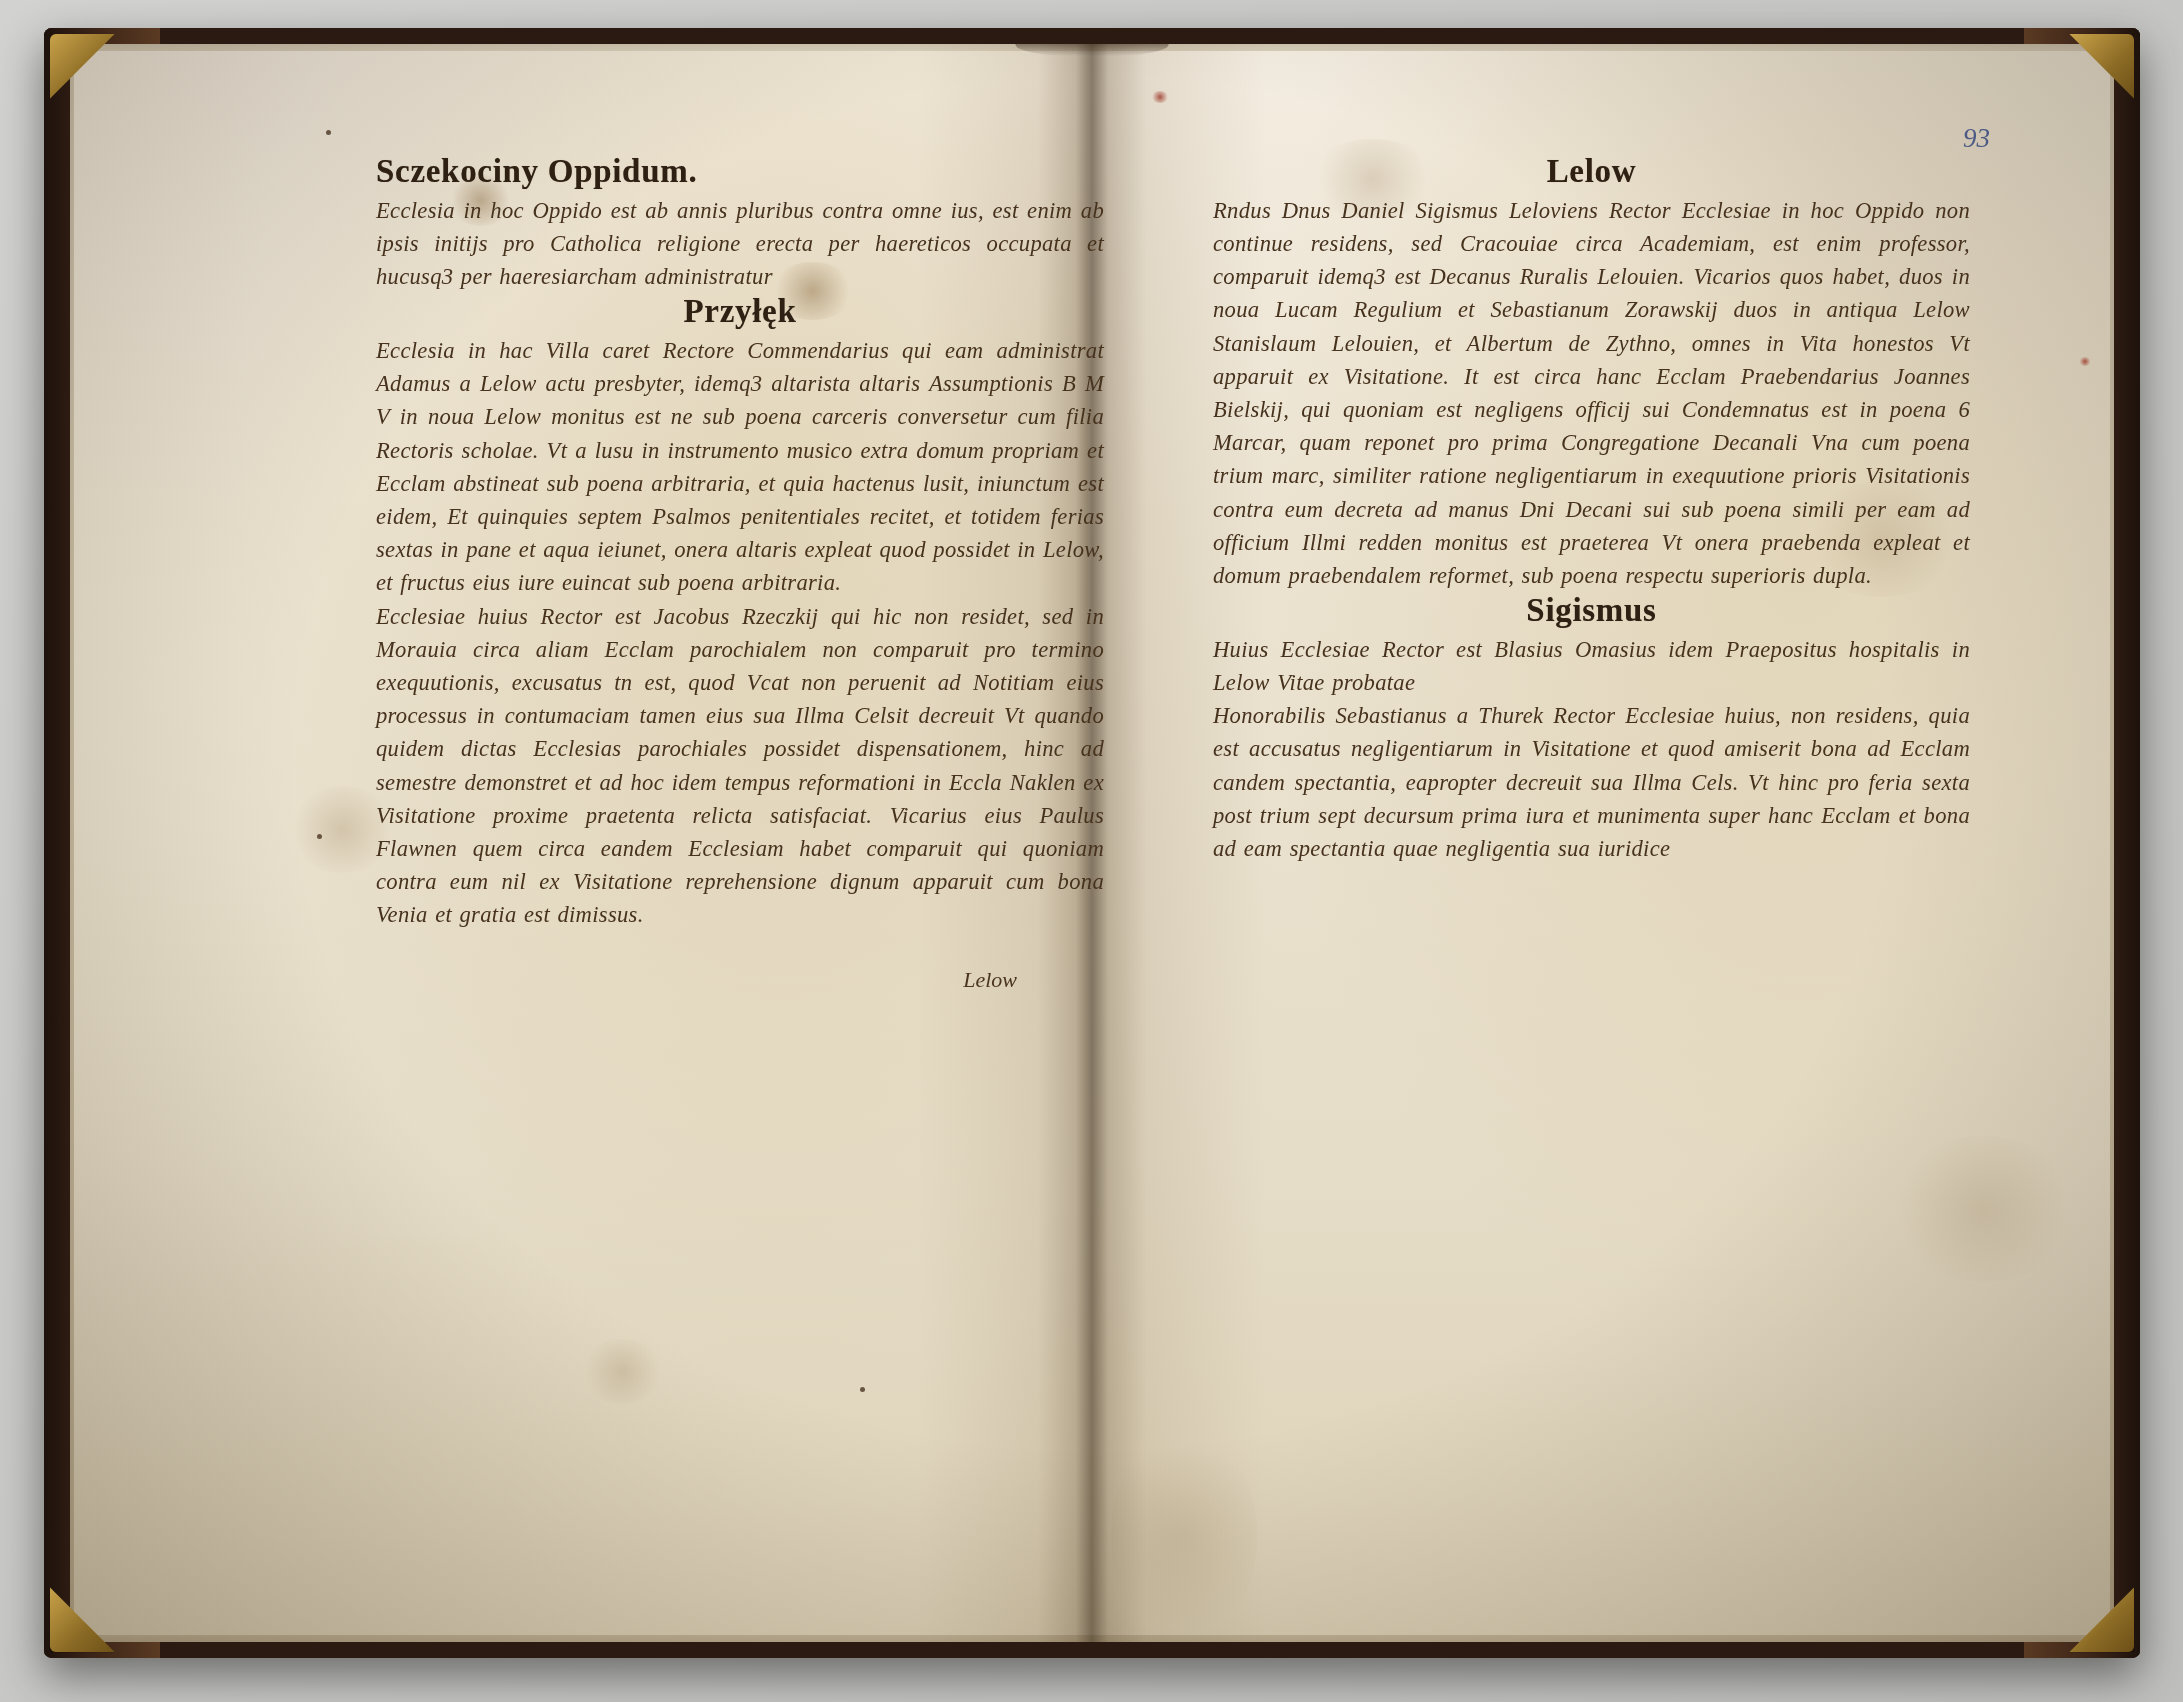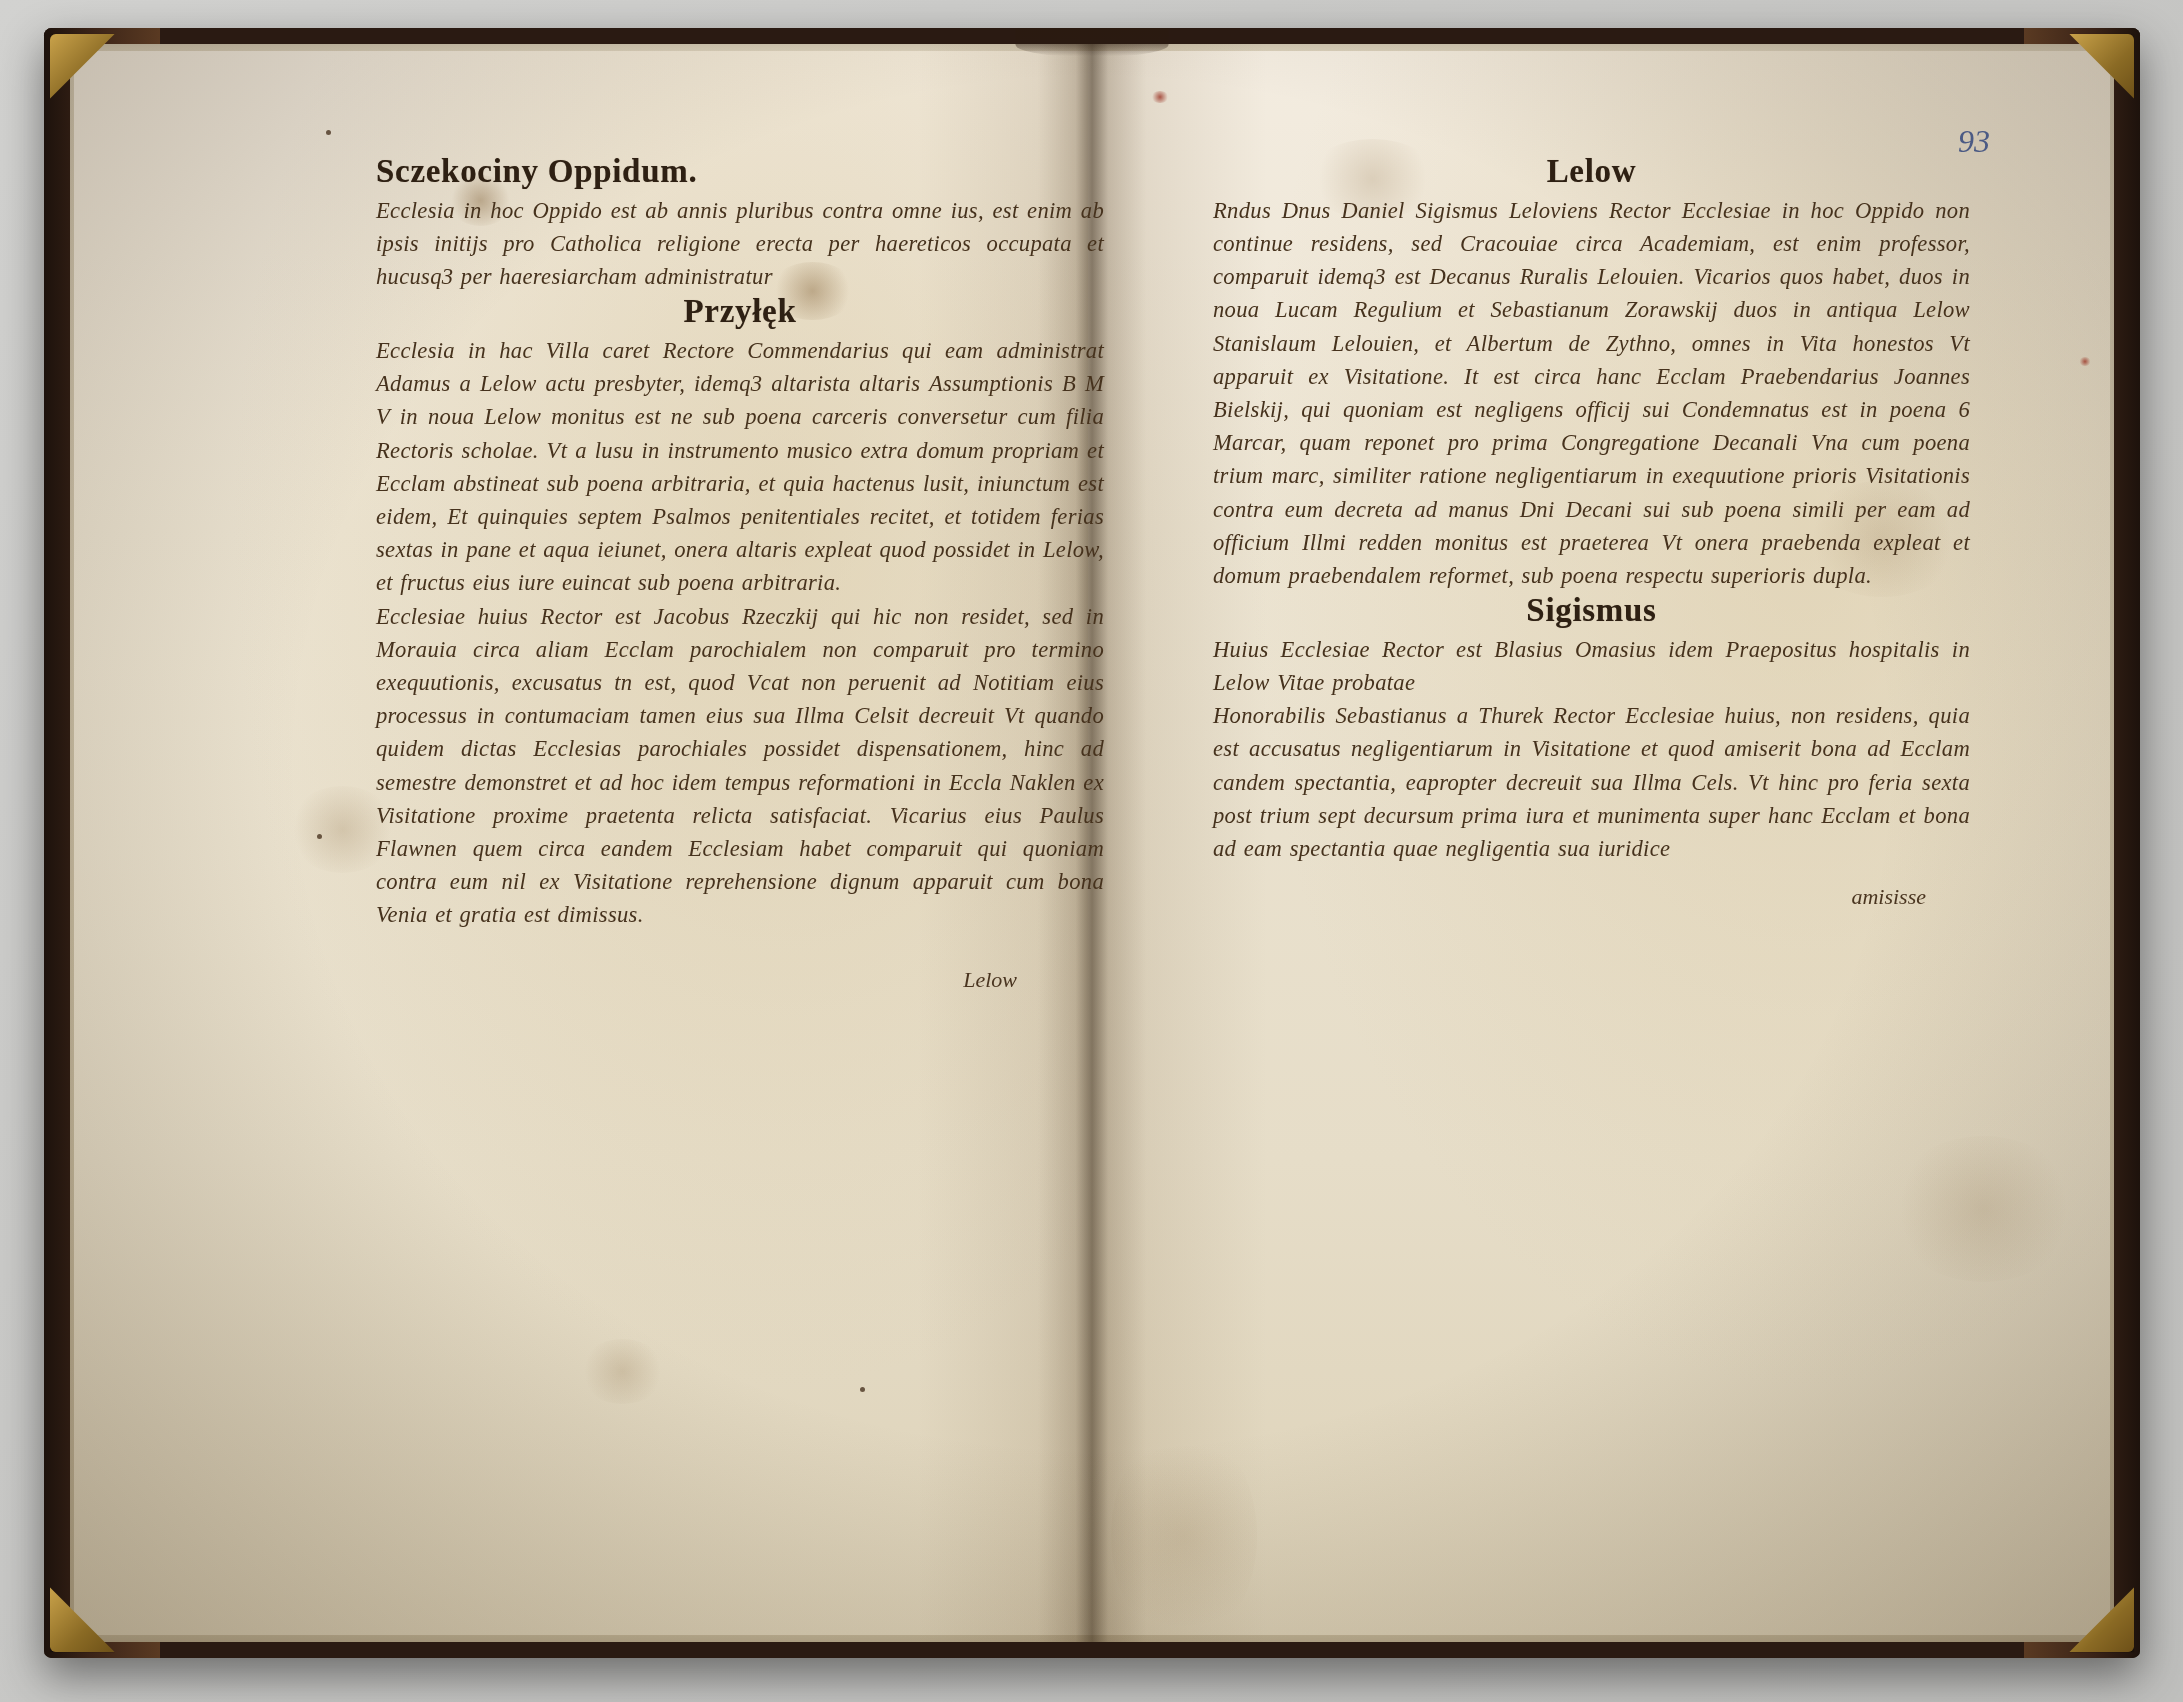--- a/index.html
+++ b/index.html
@@ -168,21 +168,21 @@
   }
   .catchword.right-page { padding-right: 44px; margin-top: 19px; }
 
   
   #folio {
     position: absolute;
     z-index: 10;
     right: 124px;
     top: 79px;
     font-family: "Liberation Serif", serif;
-    font-size: 32px;
+    font-size: 27px;
     color: #4b5a84;
     font-style: italic;
   }
 
   
   .stain {
     position: absolute;
     border-radius: 50%;
     z-index: 4;
     pointer-events: none;
@@ -284,21 +284,20 @@
 
         <div>
           <h2 class="heading h-main h-center">Sigismus</h2>
           <p class="body-block">Huius Ecclesiae Rector est Blasius Omasius idem Praepositus hospitalis in Lelow Vitae probatae</p>
         </div>
 
         <div>
           <p class="body-block">Honorabilis Sebastianus a Thurek Rector Ecclesiae huius, non residens, quia est accusatus negligentiarum in Visitatione et quod amiserit bona ad Ecclam candem spectantia, eapropter decreuit sua Illma Cels. Vt hinc pro feria sexta post trium sept decursum prima iura et munimenta super hanc Ecclam et bona ad eam spectantia quae negligentia sua iuridice</p>
         </div>
 
-        <div class="catchword right-page">amisisse</div>
       </div>
 
       <div id="gutter"></div>
       <div class="vignette"></div>
     </div>
 
     <div id="spine-top"></div>
 
     <div class="corner tl"></div>
     <div class="corner bl"></div>

